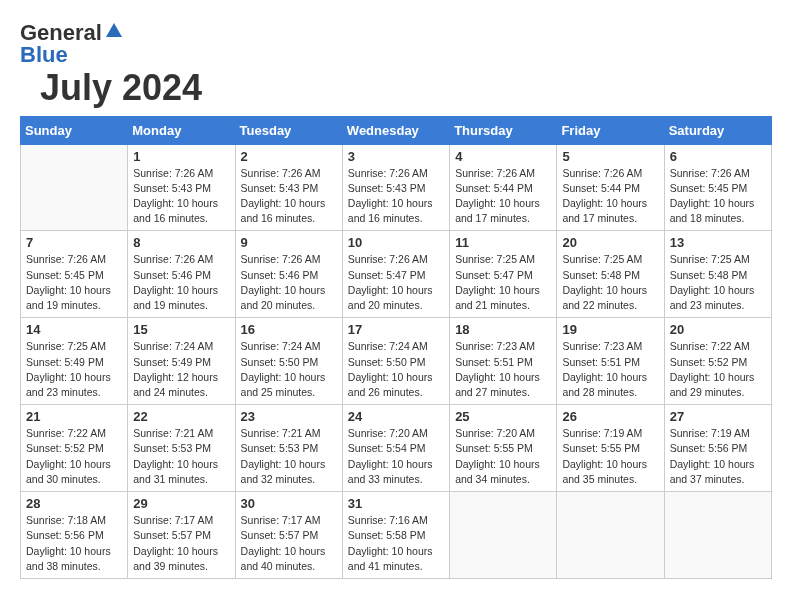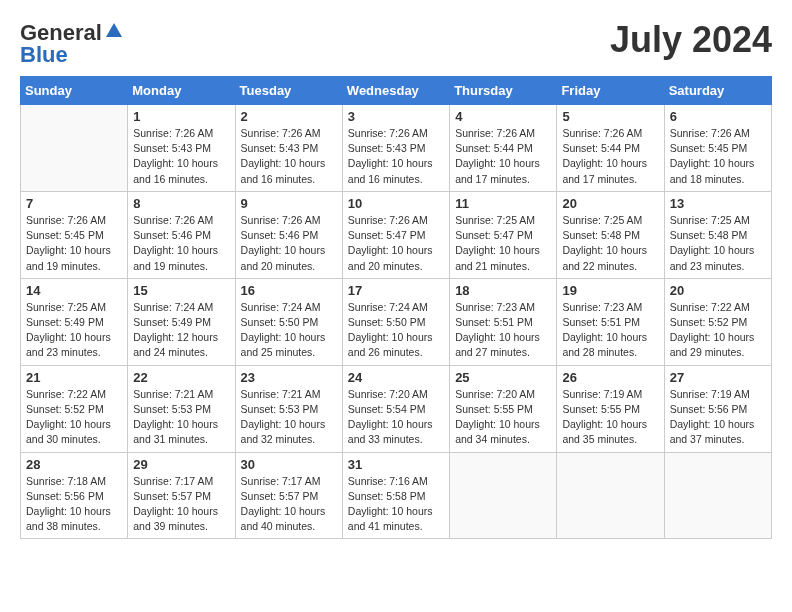--- a/index.html
+++ b/index.html
@@ -8,32 +8,34 @@
       background: #fff;
       width: 792px;
       min-height: 612px;
       padding: 20px;
     }
     .header {
       display: flex;
       justify-content: space-between;
       align-items: flex-start;
       margin-bottom: 8px;
+      flex-direction: column;
     }
     .logo {
       display: flex;
       flex-direction: column;
       align-items: flex-start;
     }
     .logo-text {
       display: flex;
       align-items: center;
       gap: 2px;
     }
     .title-block {
+      margin-left: 20px;
     }
     .month-title {
       font-size: 36px;
       font-weight: bold;
       color: #333;
       line-height: 1.1;
     }
     .location-title {
       font-size: 16px;
       color: #333;

